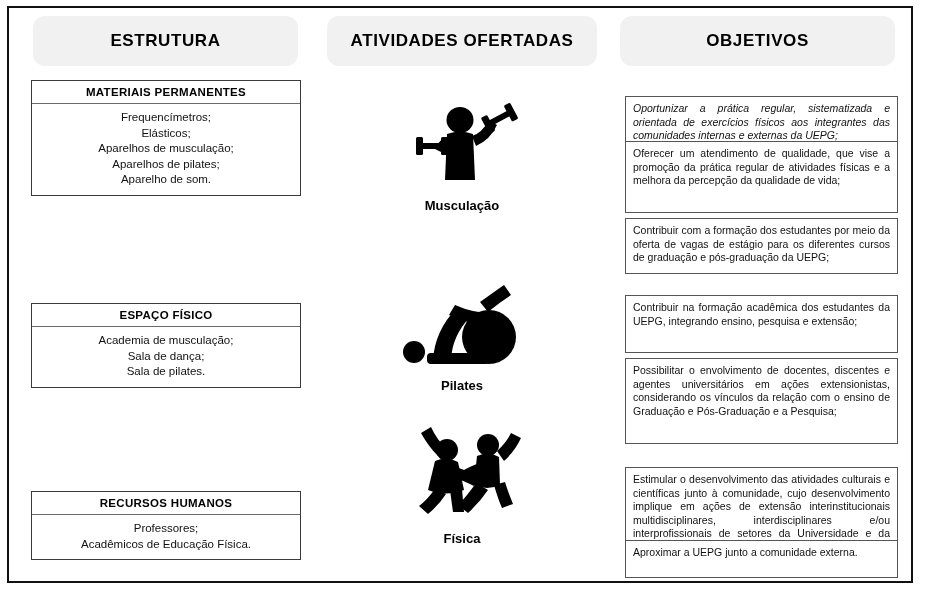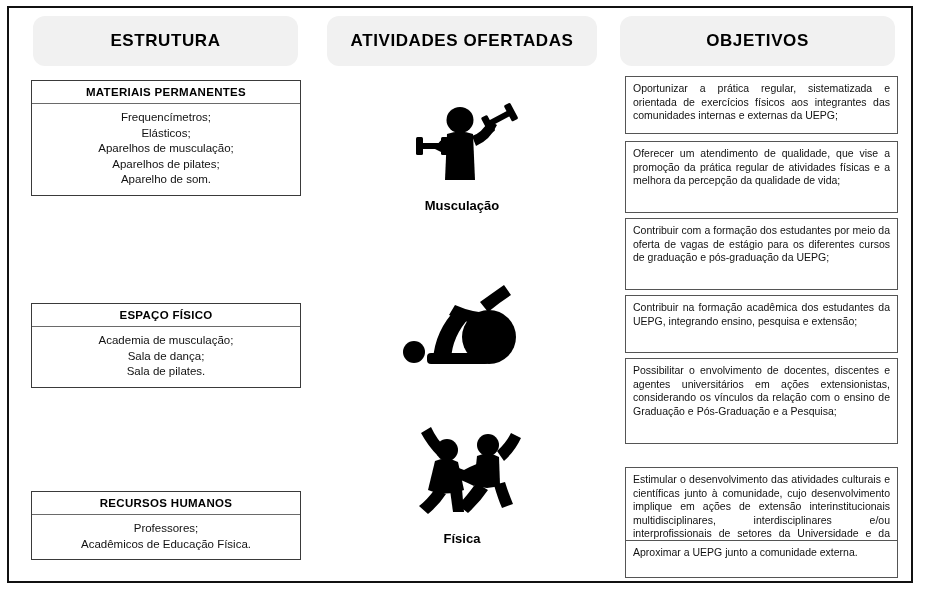--- a/index.html
+++ b/index.html
@@ -196,20 +196,21 @@
 
         <path d="M36 80 q2 -30 24 -52 l13 9 q-18 19 -19 43 z"></path>
 
         <rect x="30" y="73" width="62" height="11" rx="4"></rect>
 
         <path d="M58 25 q18 8 36 8 l0 12 q-22 0 -42 -10 z"></path>
 
         <path d="M83 22 q14 -10 24 -17 l7 10 q-11 7 -23 17 z"></path>
       </svg>
     </div>
+    <div class="caption">Pilates</div>
   </div>
 
   <div class="activity" id="act-danca">
     <div class="glyph">
       <svg width="120" height="102" viewBox="0 0 120 102" fill="#000000">
 
         <circle cx="45" cy="27" r="11"></circle>
 
         <path d="M36 33 q-10 -10 -17 -23 l10 -6 q6 13 15 21 z"></path>
 
@@ -228,20 +229,20 @@
 
         <path d="M77 40 q-10 4 -17 8 l5 10 q9 -5 17 -8 z"></path>
 
         <path d="M74 60 q-9 13 -18 22 l10 8 q12 -11 20 -23 z"></path>
         <path d="M92 62 q4 14 8 23 l11 -4 q-5 -12 -8 -22 z"></path>
       </svg>
     </div>
     <div class="caption">Física</div>
   </div>
 
-  <div class="obj-box" style="top:76px;  height:58px;">Oportunizar a prática regular, sistematizada e orientada de exercícios físicos aos integrantes das comunidades internas e externas da UEPG;</div>
+  <div class="obj-box" style="top:96px;  height:58px;font-style:italic;">Oportunizar a prática regular, sistematizada e orientada de exercícios físicos aos integrantes das comunidades internas e externas da UEPG;</div>
   <div class="obj-box" style="top:141px; height:72px;">Oferecer um atendimento de qualidade, que vise a promoção da prática regular de atividades físicas e a melhora da percepção da qualidade de vida;</div>
-  <div class="obj-box" style="top:218px; height:72px;">Contribuir com a formação dos estudantes por meio da oferta de vagas de estágio para os diferentes cursos de graduação e pós-graduação da UEPG;</div>
+  <div class="obj-box" style="top:218px; height:56px;">Contribuir com a formação dos estudantes por meio da oferta de vagas de estágio para os diferentes cursos de graduação e pós-graduação da UEPG;</div>
   <div class="obj-box" style="top:295px; height:58px;">Contribuir na formação acadêmica dos estudantes da UEPG, integrando ensino, pesquisa e extensão;</div>
   <div class="obj-box" style="top:358px; height:86px;">Possibilitar o envolvimento de docentes, discentes e agentes universitários em ações extensionistas, considerando os vínculos da relação com o ensino de Graduação e Pós-Graduação e a Pesquisa;</div>
   <div class="obj-box" style="top:449px; height:86px;margin-top:18px;">Estimular o desenvolvimento das atividades culturais e científicas junto à comunidade, cujo desenvolvimento implique em ações de extensão interinstitucionais multidisciplinares, interdisciplinares e/ou interprofissionais de setores da Universidade e da Sociedade;</div>
   <div class="obj-box single" style="top:540px; height:38px;">Aproximar a UEPG junto a comunidade externa.</div>
 </div>
 
 </body></html>

